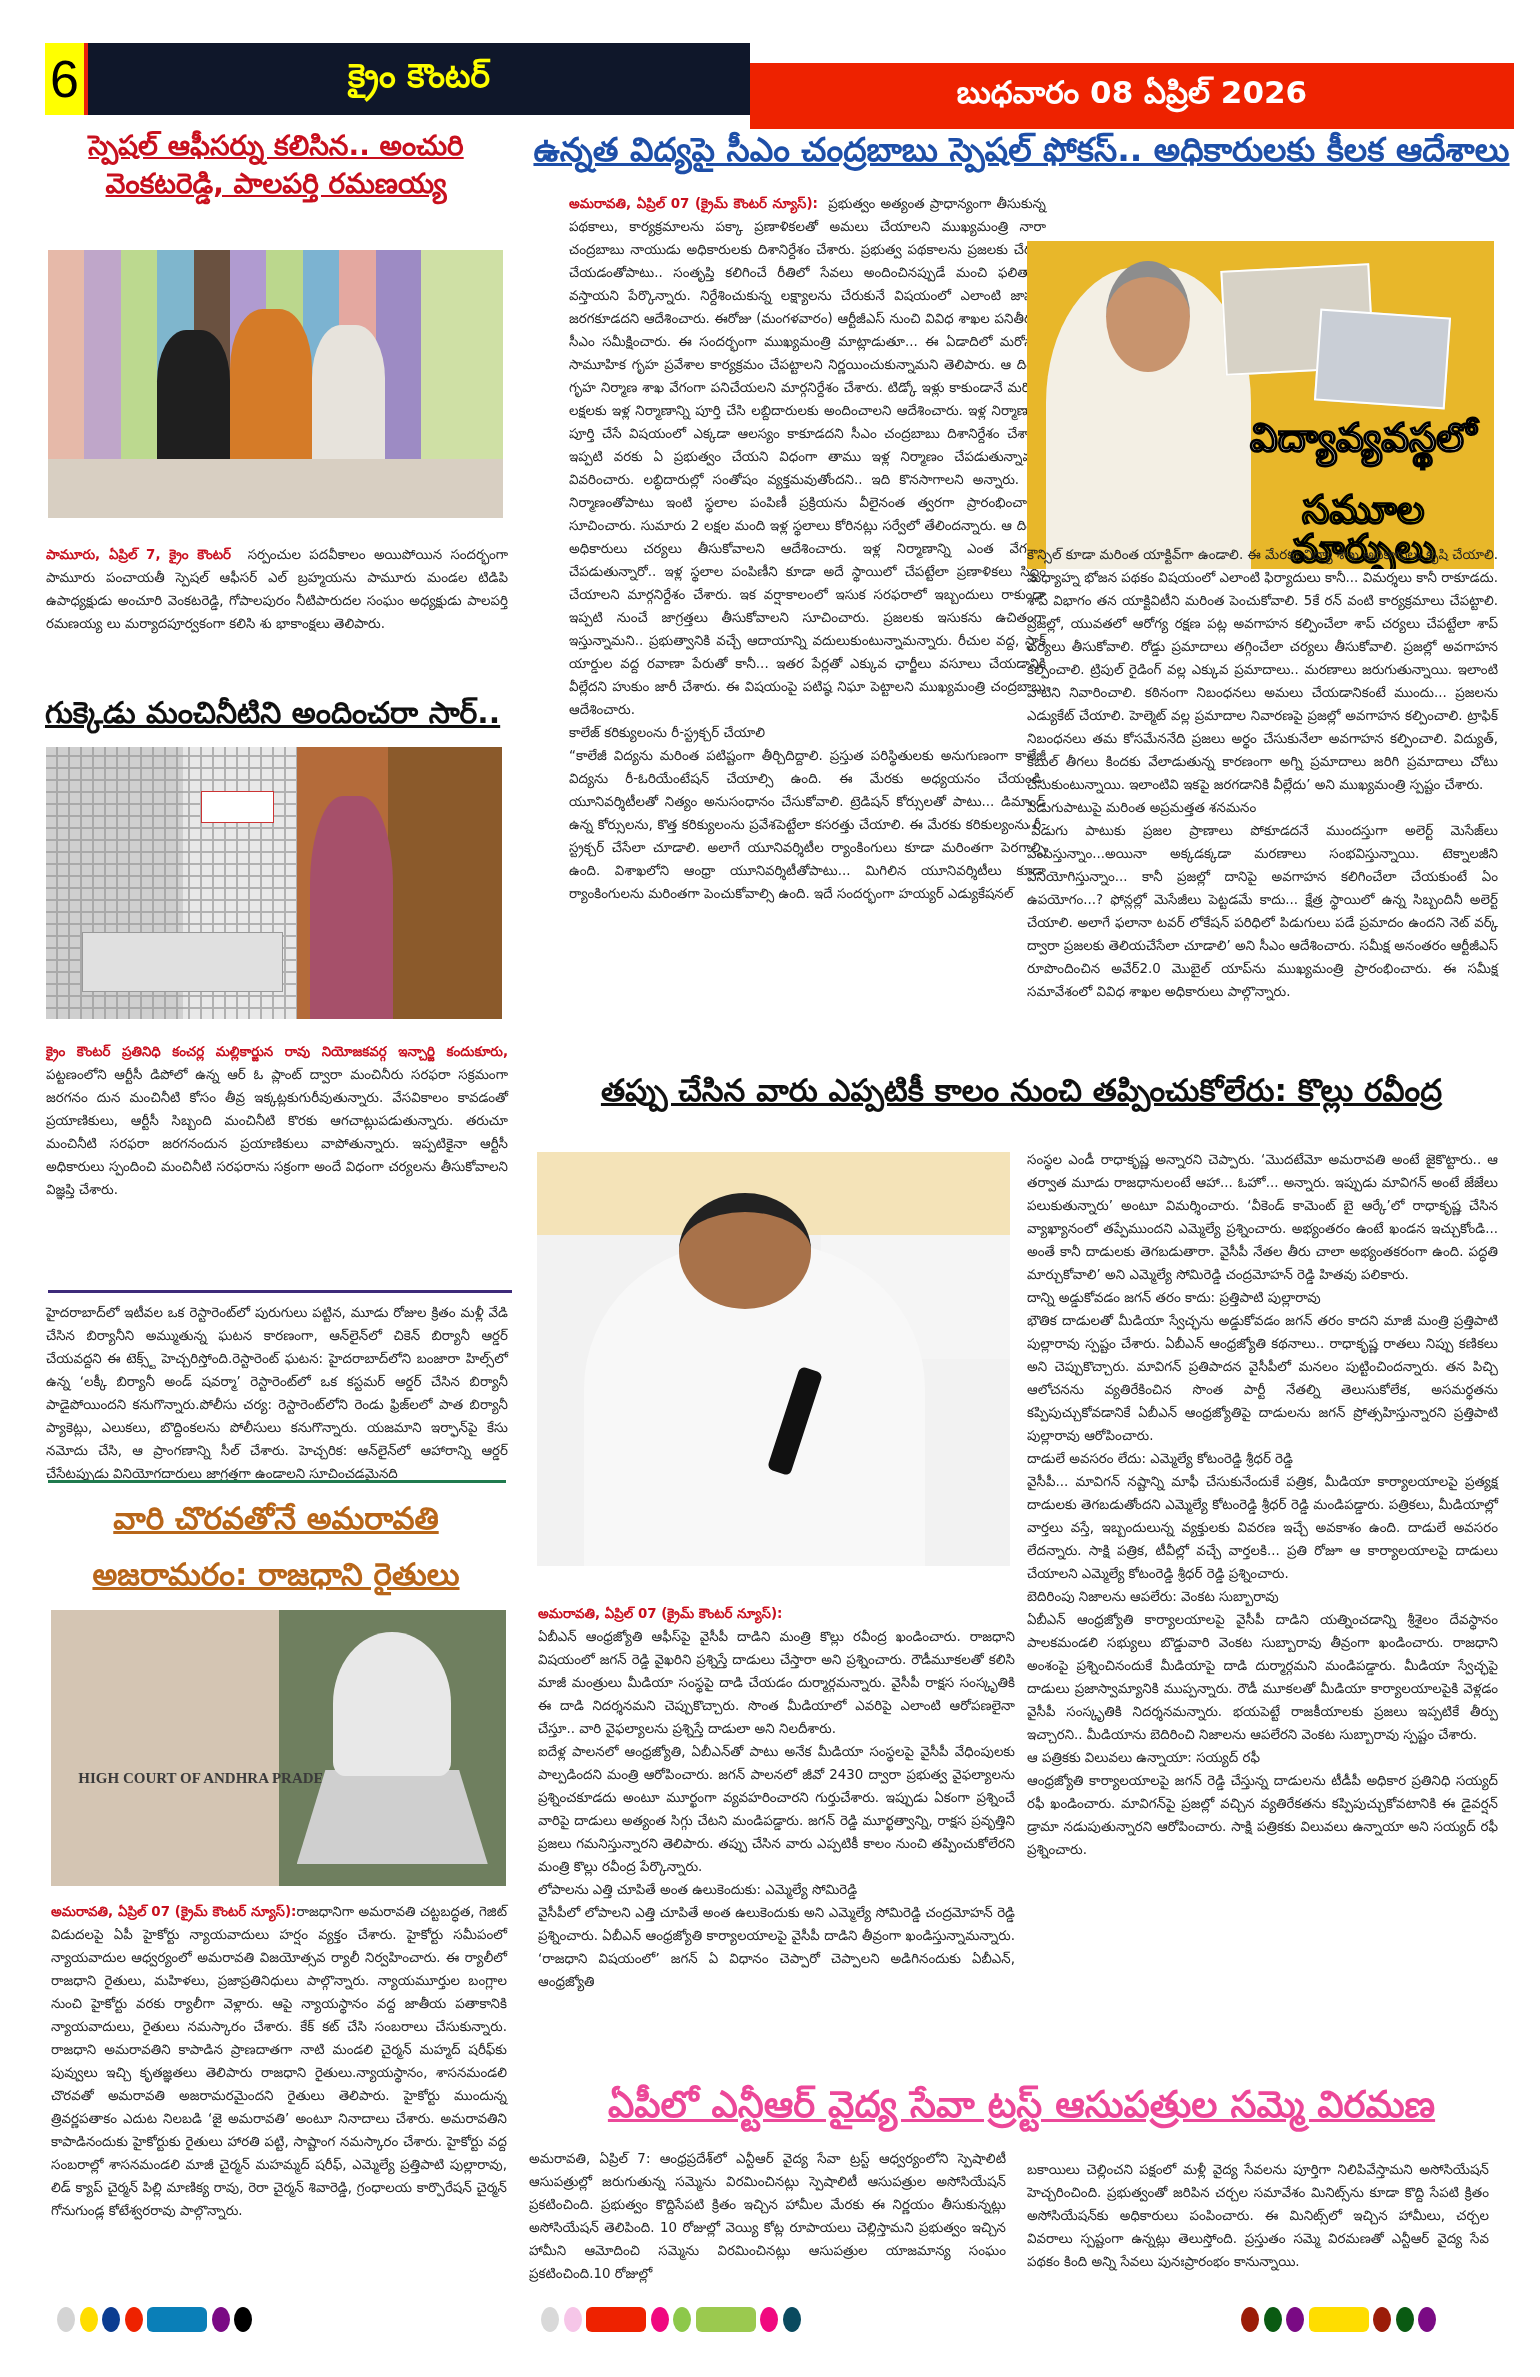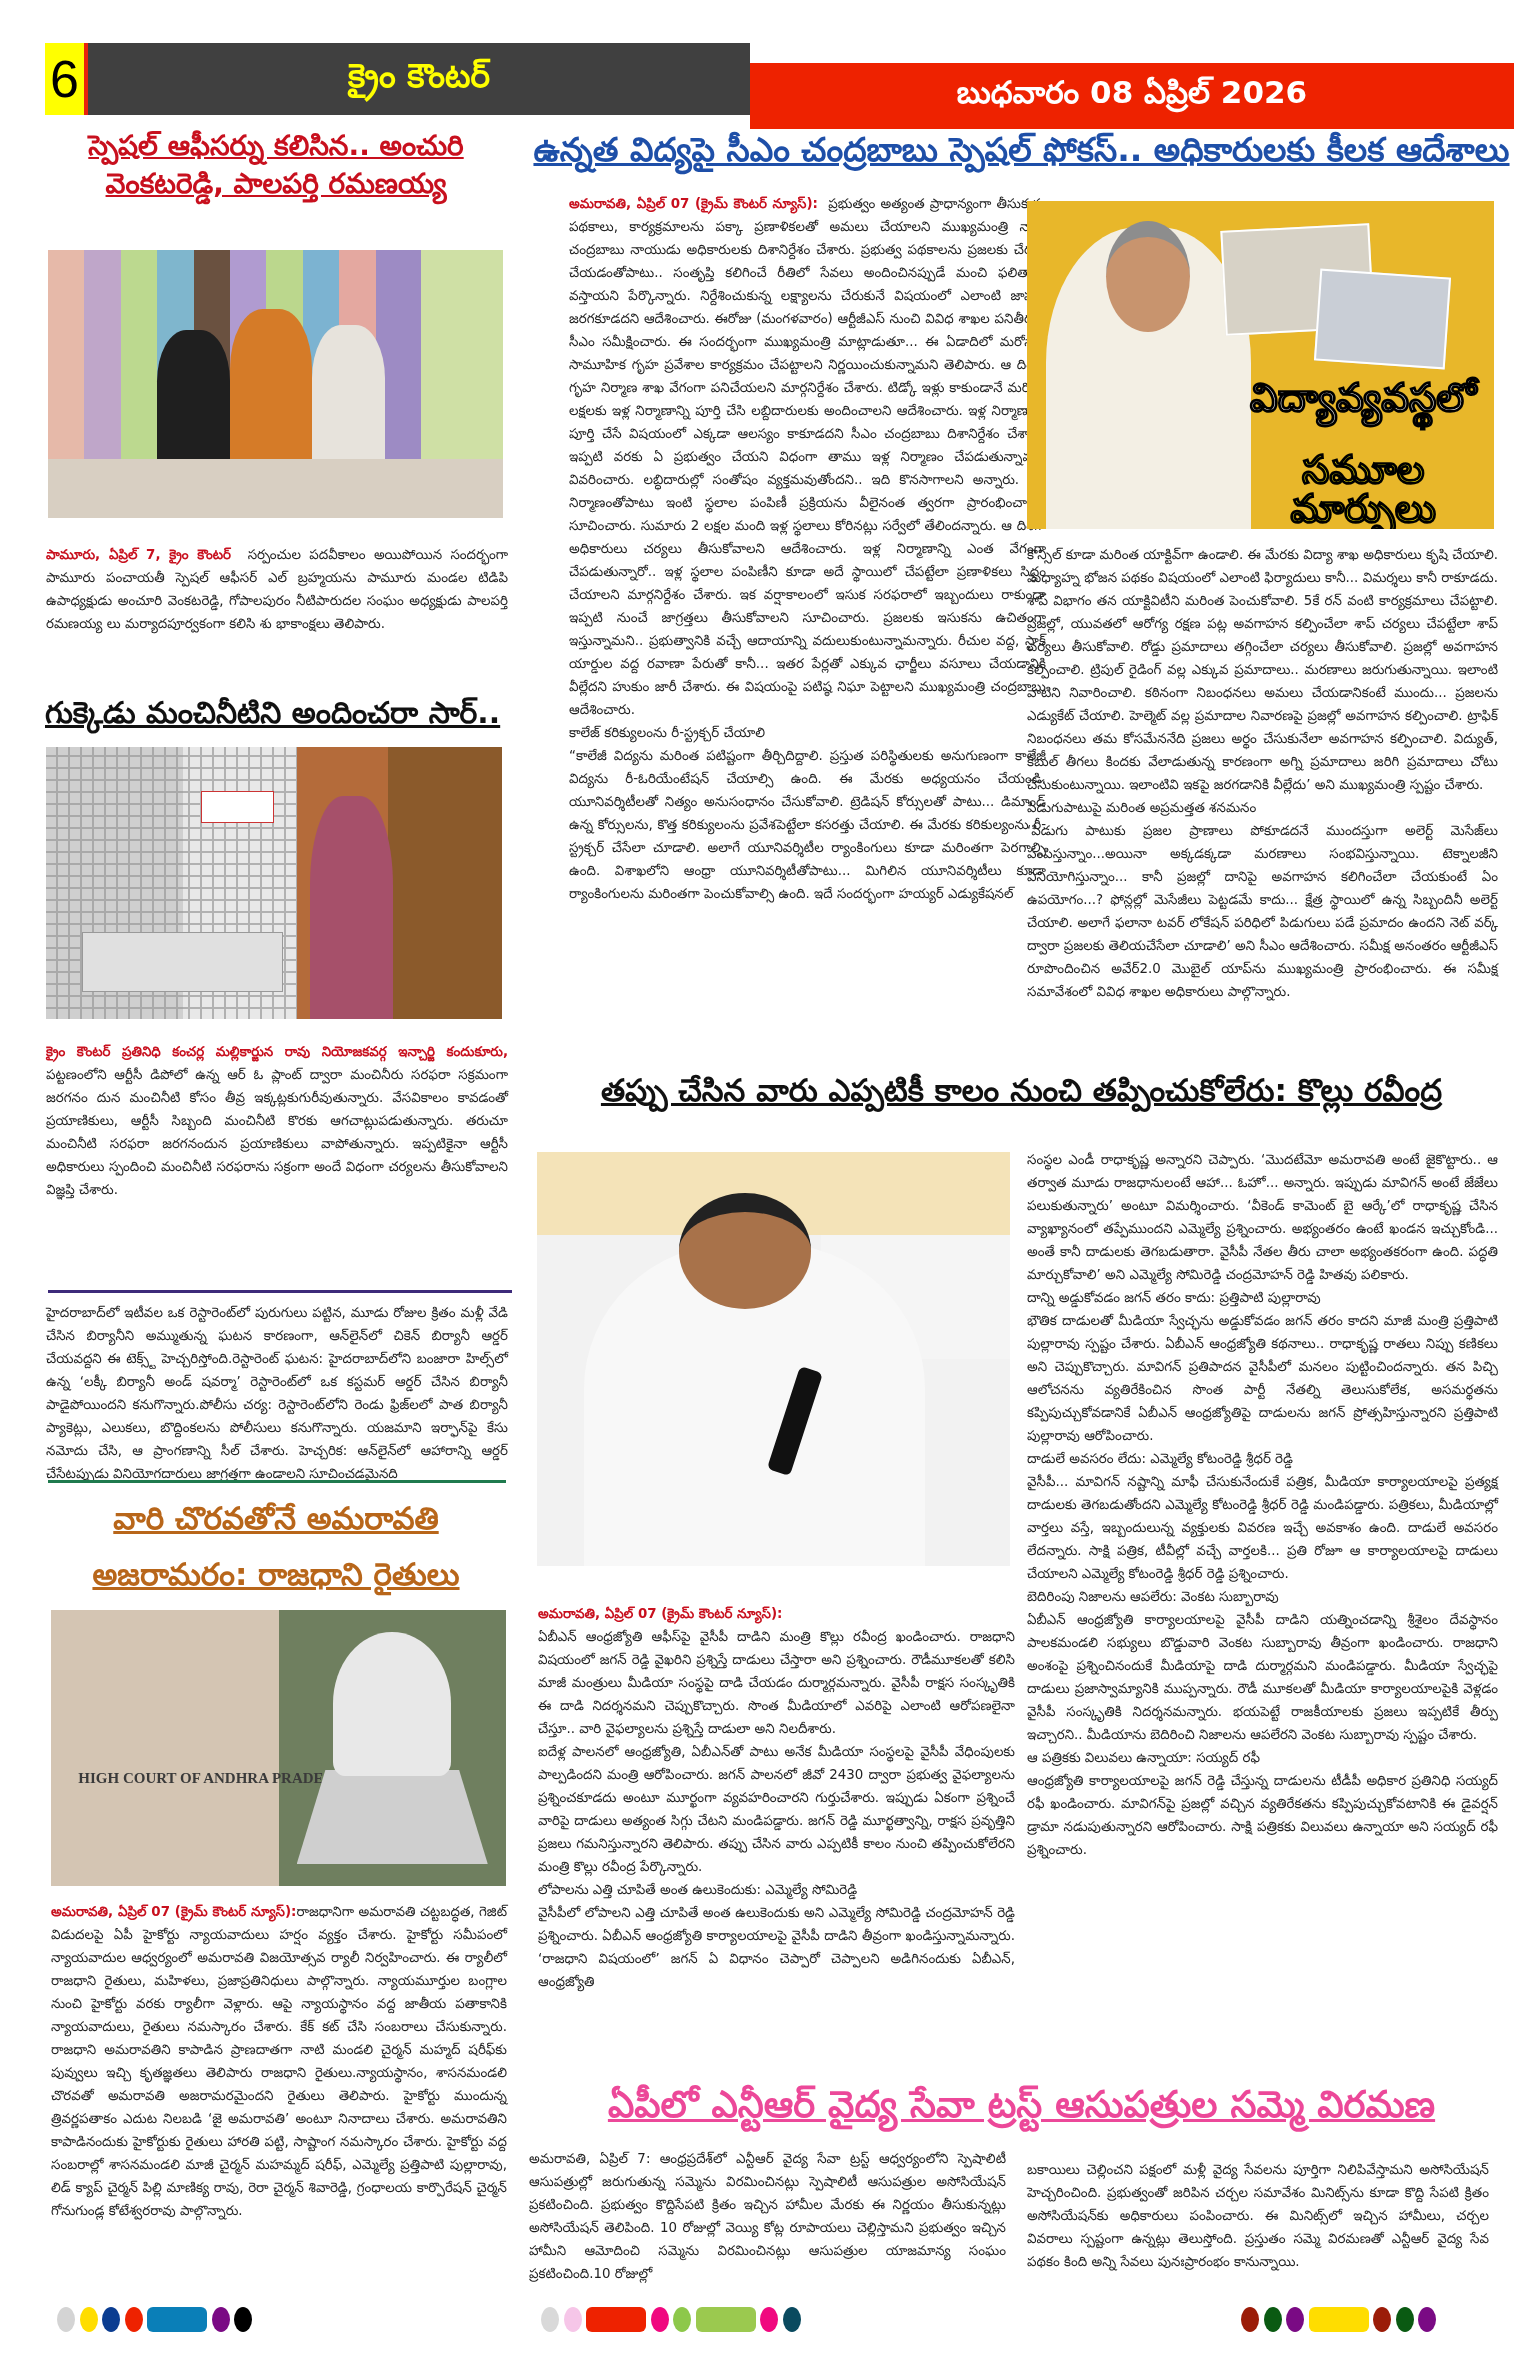--- a/index.html
+++ b/index.html
@@ -2,21 +2,21 @@
 <html style="font-size:12px"><head>
 <meta charset="utf-8">
 <style>
   * { box-sizing: border-box; margin: 0; padding: 0; }
   html, body { width: 1541px; height: 2377px; background: #ffffff; overflow: hidden; }
   body { position: relative; font-family: "DejaVu Sans", sans-serif; color: #1a1a1a; }
 
   
   .masthead { position: absolute; top: 43px; left: 45px; width: 1469px; height: 72px; display: flex; }
   .page-no { width: 43px; height: 72px; background: #ffff00; border-right: 4.5px solid #e8230c; display: flex; align-items: center; justify-content: center; font-size: 52px; color: #000; font-family: "Liberation Sans", sans-serif; }
-  .brand { width: 662px; height: 72px; background: #404040; display: flex; align-items: center; justify-content: center; color: #ffff00; font-size: 33px; font-weight: bold; }
+  .brand { width: 662px; height: 72px; background: #0f172a; display: flex; align-items: center; justify-content: center; color: #ffff00; font-size: 33px; font-weight: bold; }
   .dateline { flex: 1; height: 66px; margin-top: 20px; background: #ee2200; display: flex; align-items: center; justify-content: center; color: #fff; font-size: 31px; font-weight: bold; }
 
   .abs { position: absolute; }
   .headline { font-weight: bold; text-align: center; line-height: 1.35; text-decoration: underline; }
   .body-text { font-size: 13.4px; line-height: 23px; text-align: justify; color: #222; }
   .lead { color: #c8101e; font-weight: bold; }
   .subhead { font-size: 13.4px; line-height: 23px; color: #222; }
 
   .photo { position: absolute; overflow: hidden; }
   .divider { position: absolute; height: 3px; }
@@ -27,21 +27,21 @@
   .photo-meeting .p1 { position:absolute; left:24%; bottom:22%; width:16%; height:48%; background:#1f1f1f; border-radius:40% 40% 0 0; }
   .photo-meeting .p2 { position:absolute; left:40%; bottom:22%; width:18%; height:56%; background:#d57b28; border-radius:40% 40% 0 0; }
   .photo-meeting .p3 { position:absolute; left:58%; bottom:22%; width:16%; height:50%; background:#e7e3dc; border-radius:40% 40% 0 0; }
 
   .photo-water { background: linear-gradient(90deg,#cfcfcf 0 30%,#e8e8e8 30% 55%,#b46b3a 55% 75%,#8b5a2b 75% 100%); }
   .photo-water .grid { position:absolute; left:0; top:0; width:55%; height:100%; background-image: repeating-linear-gradient(0deg, transparent 0 10.4px, #9a9a9a 10.4px 12px), repeating-linear-gradient(90deg, transparent 0 10.4px, #9a9a9a 10.4px 12px); opacity:.7; }
   .photo-water .sign { position:absolute; left:34%; top:16%; width:16%; height:12%; background:#fff; border:1.5px solid #c33; }
   .photo-water .woman { position:absolute; left:58%; top:18%; width:18%; height:82%; background:#a6506a; border-radius:40% 40% 0 0; }
   .photo-water .sink { position:absolute; left:8%; bottom:10%; width:44%; height:22%; background:#e0e0e0; border:1.5px solid #999; }
 
-  .photo-cm { background: #e8b72a; }
+  .photo-cm { background: #e8b72a; margin-top: 40px; }
   .photo-cm .man { position:absolute; left:4%; top:8%; width:44%; height:92%; background:#f3efe4; border-radius:45% 45% 0 0; }
   .photo-cm .head { position:absolute; left:17%; top:6%; width:18%; height:34%; background:#c8946e; border-radius:50%; border-top:16.4px solid #8d8d8d; }
   .photo-cm .inset1 { position:absolute; left:42%; top:8%; width:32%; height:32%; background:#d7d2c6; transform:rotate(-3deg); border:2.2px solid #fff; }
   .photo-cm .inset2 { position:absolute; left:62%; top:22%; width:28%; height:28%; background:#c9ced6; transform:rotate(4deg); border:2.2px solid #fff; }
   .photo-cm .tag { position:absolute; left:47%; width:50%; text-align:center; font-weight:bold; font-size:39px; line-height:1; }
   .photo-cm .tag.t1 { top:54%; color:#fff; -webkit-text-stroke: 1.5px #000; }
   .photo-cm .tag.t2 { top:76%; color:#ffee00; -webkit-text-stroke: 1.5px #000; }
 
   .photo-ravindra { background: linear-gradient(180deg,#f4e3b8 0 20%,#f2f2f2 20% 100%); }
   .photo-ravindra .banner { position:absolute; right:0; top:20%; width:40%; height:30%; background:#f5f5f5; }

